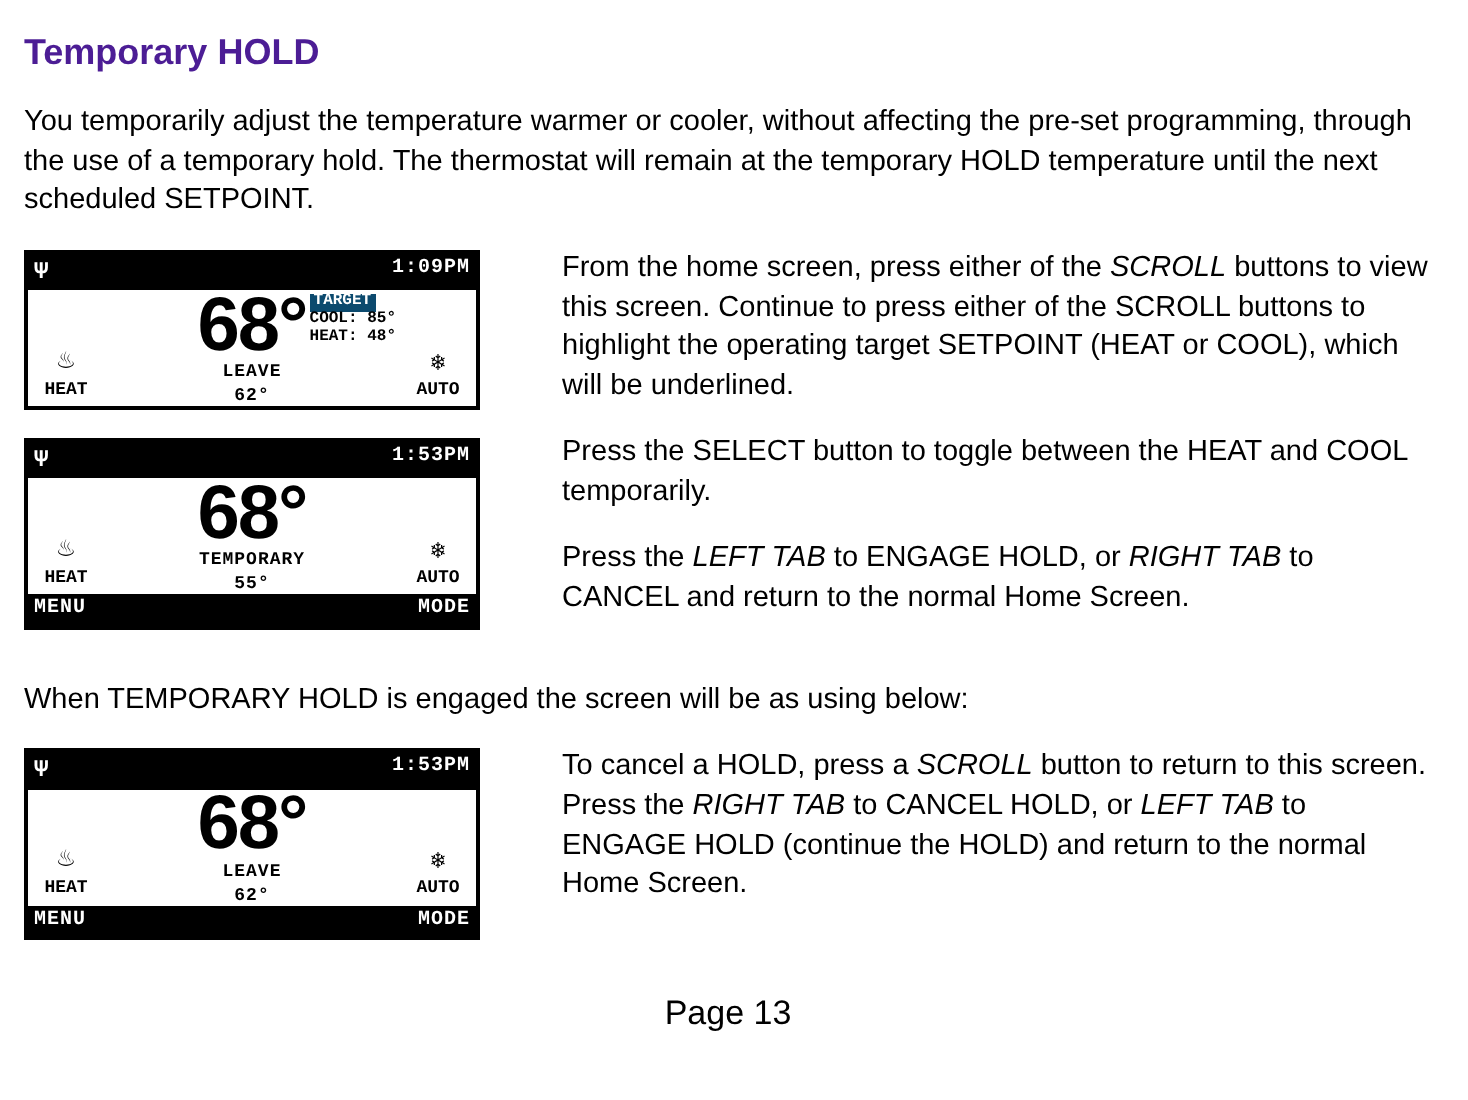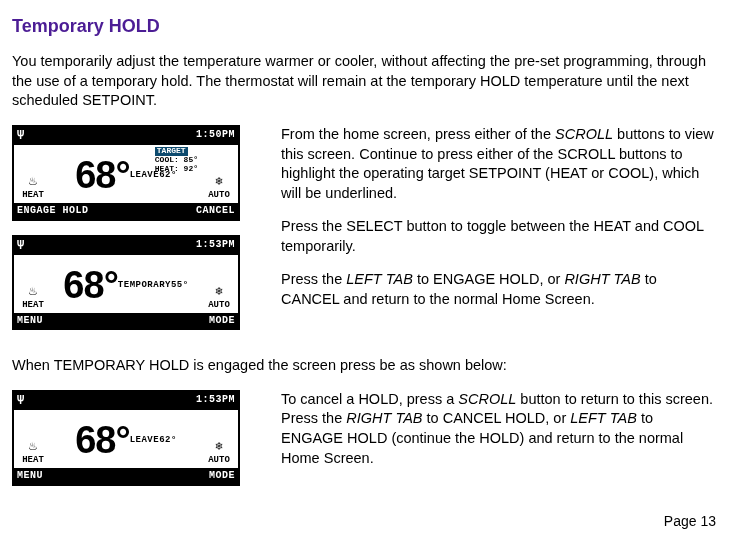--- a/index.html
+++ b/index.html
@@ -69,20 +69,21 @@
     display: flex;
     flex-direction: column;
     align-items: center;
     justify-content: flex-end;
     font-size: 9px;
     padding-bottom: 2px;
   }
   .lcd .center {
     flex: 1;
     display: flex;
+    flex-direction: column;
     align-items: center;
     justify-content: center;
     text-align: center;
   }
   .lcd .bigtemp {
     font-family: Arial, sans-serif;
     font-weight: 900;
     font-size: 38px;
     line-height: 0.9;
     letter-spacing: -1px;
@@ -107,64 +108,60 @@
     line-height: 1;
     margin-bottom: 1px;
   }
   .snow { font-size: 12px; }
   .antenna { font-size: 12px; }
 
   .between {
     margin: 6px 0 14px 0;
   }
   .pageno {
-    text-align: right;
+    text-align: center;
     margin-top: 6px;
-    font-size: 14px;
+    font-size: 17px;
   }
   .It { font-style: italic; }
 </style>
 </head>
 <body>
 
 <div class="title">Temporary HOLD</div>
 
 <div class="intro">You temporarily adjust the temperature warmer or cooler, without affecting the pre-set programming, through the use of a temporary hold.  The thermostat will remain at the temporary HOLD temperature until the next scheduled SETPOINT.</div>
 
 <div class="row">
   <div class="lcd-col">
 
     <div class="lcd">
       <div class="topbar">
         <span class="antenna">Ψ</span>
-        <span>1:50PM</span>
+        <span>1:09PM</span>
       </div>
       <div class="body">
         <div class="side">
           <span class="flame">♨</span>
           <span>HEAT</span>
         </div>
         <div class="center">
           <div class="bigtemp">68°</div>
           <div class="line1">LEAVE</div>
           <div class="line2">62°</div>
         </div>
         <div class="side">
           <span class="snow">❄</span>
           <span>AUTO</span>
         </div>
         <div class="targetbox">
           <span class="hdr">TARGET</span><br>
           <span>COOL: 85°</span><br>
-          <span>HEAT: 92°</span>
-        </div>
-      </div>
-      <div class="botbar">
-        <span>ENGAGE HOLD</span>
-        <span>CANCEL</span>
+          <span>HEAT: 48°</span>
+        </div>
       </div>
     </div>
 
     <div class="lcd">
       <div class="topbar">
         <span class="antenna">Ψ</span>
         <span>1:53PM</span>
       </div>
       <div class="body">
         <div class="side">
@@ -193,21 +190,21 @@
     <p>
       <span>From the home screen, press either of the </span><span class="It">SCROLL</span><span> buttons to view this screen.  Continue to press either of the SCROLL buttons to highlight the operating target SETPOINT (HEAT or COOL), which will be underlined.</span>
     </p>
     <p>Press the SELECT button to toggle between the HEAT and COOL temporarily.</p>
     <p>
       <span>Press the </span><span class="It">LEFT TAB</span><span> to ENGAGE HOLD, or </span><span class="It">RIGHT TAB</span><span> to CANCEL and return to the normal Home Screen.</span>
     </p>
   </div>
 </div>
 
-<div class="between">When TEMPORARY HOLD is engaged the screen press be as shown below:</div>
+<div class="between">When TEMPORARY HOLD is engaged the screen will be as using below:</div>
 
 <div class="row">
   <div class="lcd-col">
 
     <div class="lcd">
       <div class="topbar">
         <span class="antenna">Ψ</span>
         <span>1:53PM</span>
       </div>
       <div class="body">

